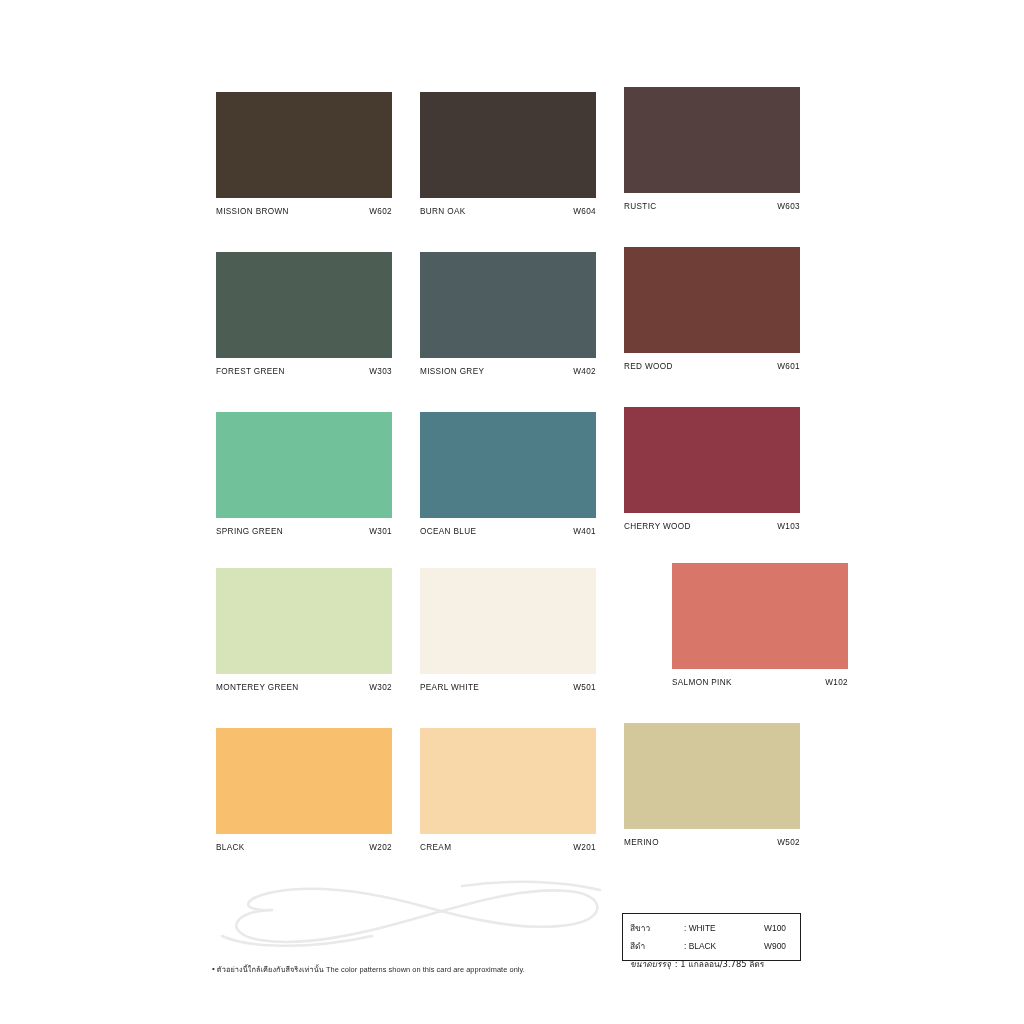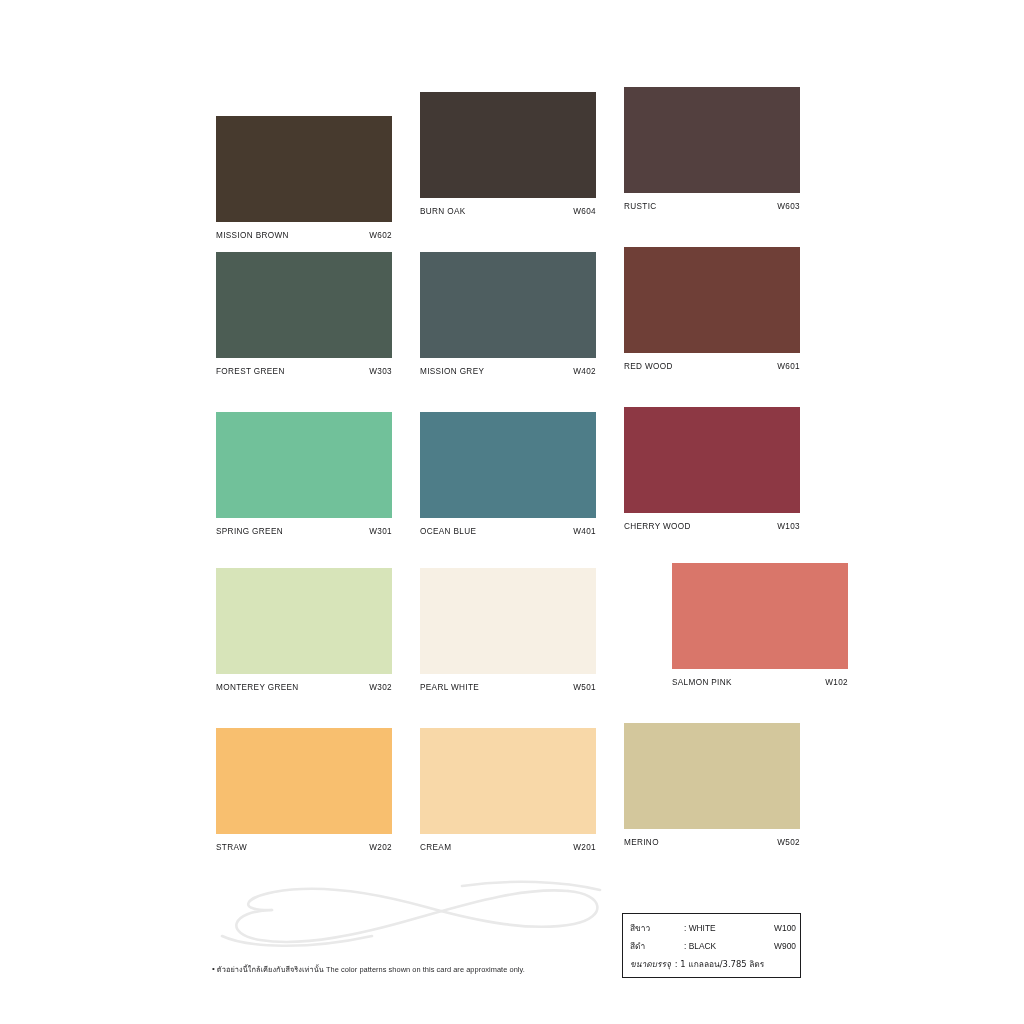--- a/index.html
+++ b/index.html
@@ -87,24 +87,24 @@
   .thai {
     font-family: "DejaVu Sans", "Liberation Sans", sans-serif;
   }
 
   
   #legend-box {
     position: absolute;
     left: 622px;
     top: 913px;
     width: 179px;
-    height: 65px;
+    height: 48px;
     border: 1px solid #1d1d1f;
     box-sizing: border-box;
-    padding: 5px 4px 4px 7px;
+    padding: 5px 14px 4px 7px;
   }
   .legend-row {
     display: flex;
     align-items: baseline;
     font-size: 8.4px;
     color: #18181a;
     height: 18px;
     line-height: 18px;
     white-space: nowrap;
   }
@@ -120,21 +120,21 @@
   }
   .legend-row.full .legend-label { width: auto; flex: 0 0 auto; font-style: italic; }
   .legend-row.full .legend-sep-value { margin-left: 4px; }
 </style>
 </head>
 <body>
 
 <div id="card">
 
   <div id="swatch-grid">
-      <div class="swatch-cell" style="left: 216px; top: 92px; margin-top: 24px;">
+      <div class="swatch-cell" style="left: 216px; top: 92px;">
         <div class="swatch-chip" style="background: rgb(71, 58, 46); width: 176px; height: 106px;"></div>
         <div class="swatch-meta">
           <span class="swatch-name">MISSION BROWN</span>
           <span class="swatch-code">W602</span>
         </div>
       </div>
       <div class="swatch-cell" style="left: 420px; top: 92px; text-align: center;">
         <div class="swatch-chip" style="background: rgb(66, 57, 52); width: 176px; height: 106px;"></div>
         <div class="swatch-meta">
           <span class="swatch-name">BURN OAK</span>
@@ -207,21 +207,21 @@
       <div class="swatch-cell" style="left: 624px; top: 563px; padding-left: 48px;">
         <div class="swatch-chip" style="background: rgb(217, 118, 106); width: 176px; height: 106px;"></div>
         <div class="swatch-meta">
           <span class="swatch-name">SALMON PINK</span>
           <span class="swatch-code">W102</span>
         </div>
       </div>
       <div class="swatch-cell" style="left: 216px; top: 728px;">
         <div class="swatch-chip" style="background: rgb(248, 191, 111); width: 176px; height: 106px;"></div>
         <div class="swatch-meta">
-          <span class="swatch-name">STRAW</span>
+          <span class="swatch-name">BLACK</span>
           <span class="swatch-code">W202</span>
         </div>
       </div>
       <div class="swatch-cell" style="left: 420px; top: 728px;">
         <div class="swatch-chip" style="background: rgb(248, 216, 168); width: 176px; height: 106px;"></div>
         <div class="swatch-meta">
           <span class="swatch-name">CREAM</span>
           <span class="swatch-code">W201</span>
         </div>
       </div>

